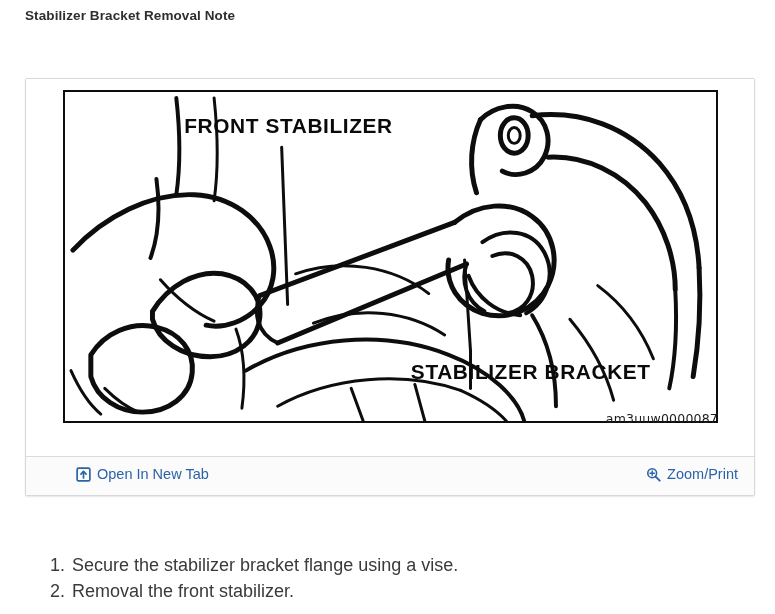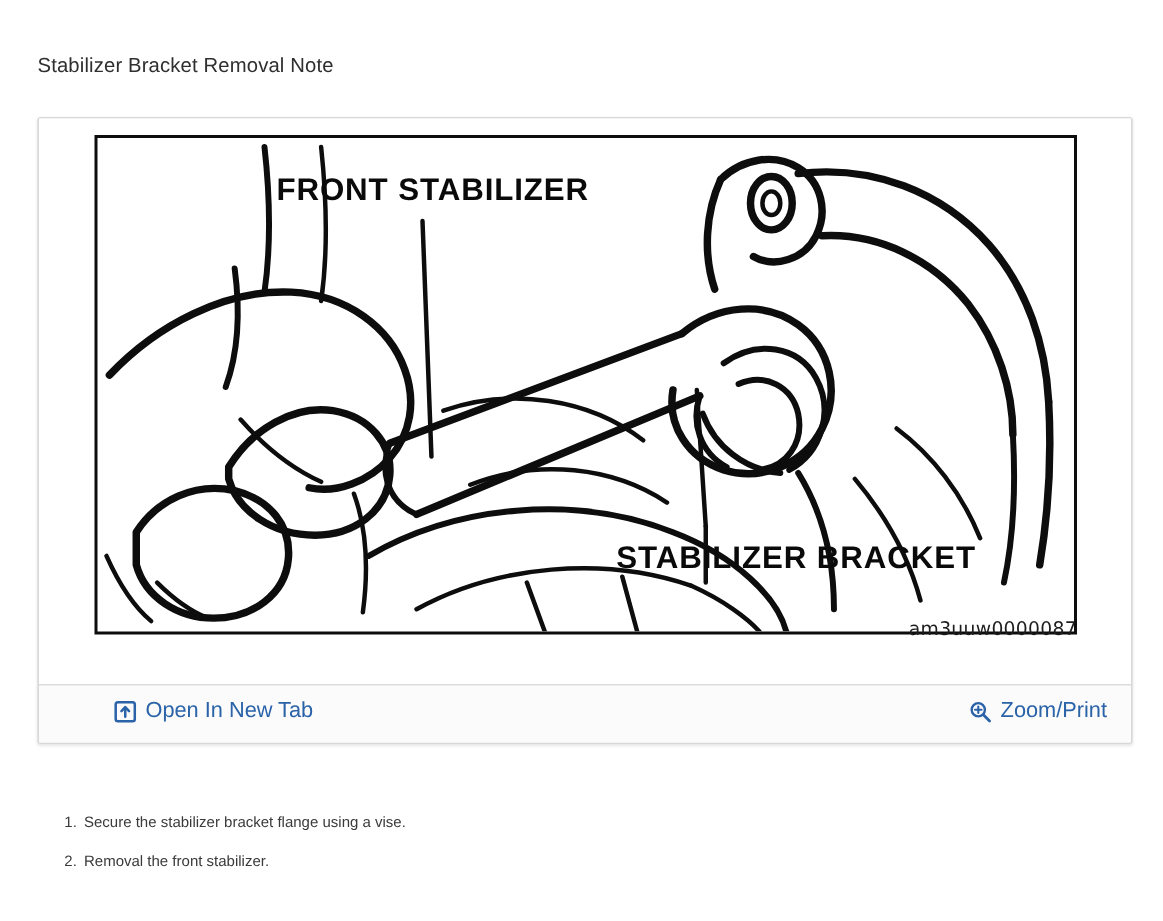--- a/index.html
+++ b/index.html
@@ -16,25 +16,24 @@
     color: #333333;
     overflow: hidden;
   }
 
   
   #page-title {
     position: absolute;
     left: 25px;
     top: 8px;
     font-size: 13.5px;
-    font-weight: normal;
+    font-weight: bold;
     color: #2f2f2f;
     letter-spacing: 0.1px;
     white-space: nowrap;
-    margin-top: 28px;
   }
 
   
   #figure-card {
     position: absolute;
     left: 25px;
     top: 78px;
     width: 730px;
     height: 418px;
     background: #ffffff;
@@ -116,24 +115,24 @@
     height: 15px;
     flex: 0 0 auto;
   }
   .footer-link .icon-box svg { display: block; }
 
   
   #steps-list {
     position: absolute;
     left: 30px;
     top: 536px;
-    margin: 0;
+    margin: 16px;
     padding: 0 0 0 24px;
     list-style: decimal;
-    font-size: 10px;
+    font-size: 18px;
     line-height: 26px;
     color: #3a3a3a;
   }
   #steps-list li { padding-left: 2px; }
 
   
   .fig-label {
     font-family: "Liberation Sans", sans-serif;
     font-weight: bold;
     font-size: 21px;

